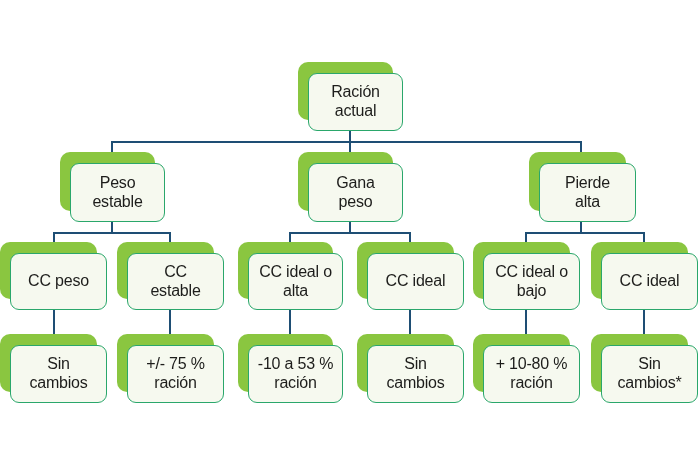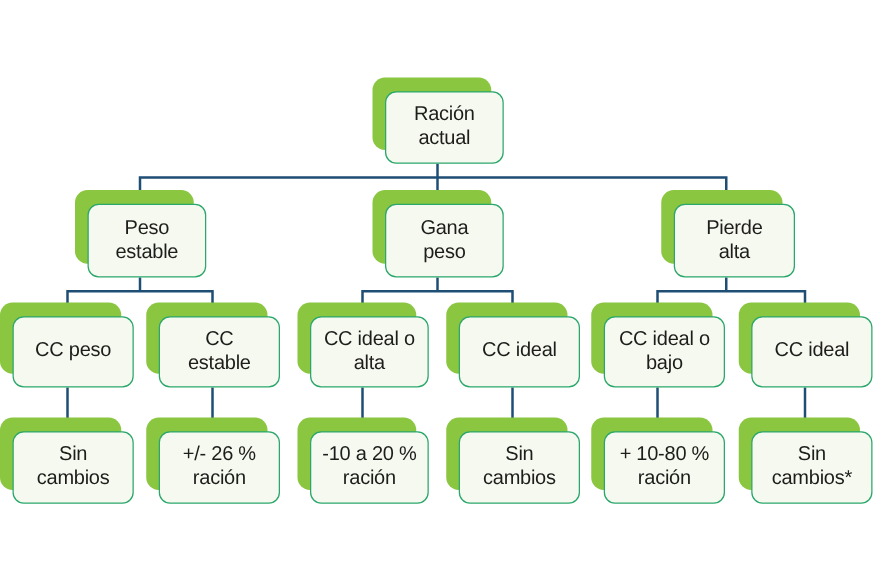--- a/index.html
+++ b/index.html
@@ -144,29 +144,29 @@
     <div class="shadow"></div>
     <div class="card">
       <span class="label">Sin
 cambios</span>
     </div>
   </div>
 
   <div class="node" style="left:117px;top:334px;--w:97px;--h:58px;">
     <div class="shadow"></div>
     <div class="card">
-      <span class="label">+/- 26 %
+      <span class="label">+/- 75 %
 ración</span>
     </div>
   </div>
 
   <div class="node" style="left:238px;top:334px;--w:95px;--h:58px;">
     <div class="shadow"></div>
     <div class="card">
-      <span class="label">-10 a 20 %
+      <span class="label">-10 a 53 %
 ración</span>
     </div>
   </div>
 
   <div class="node" style="left:357px;top:334px;--w:97px;--h:58px;">
     <div class="shadow"></div>
     <div class="card">
       <span class="label">Sin
 cambios</span>
     </div>

